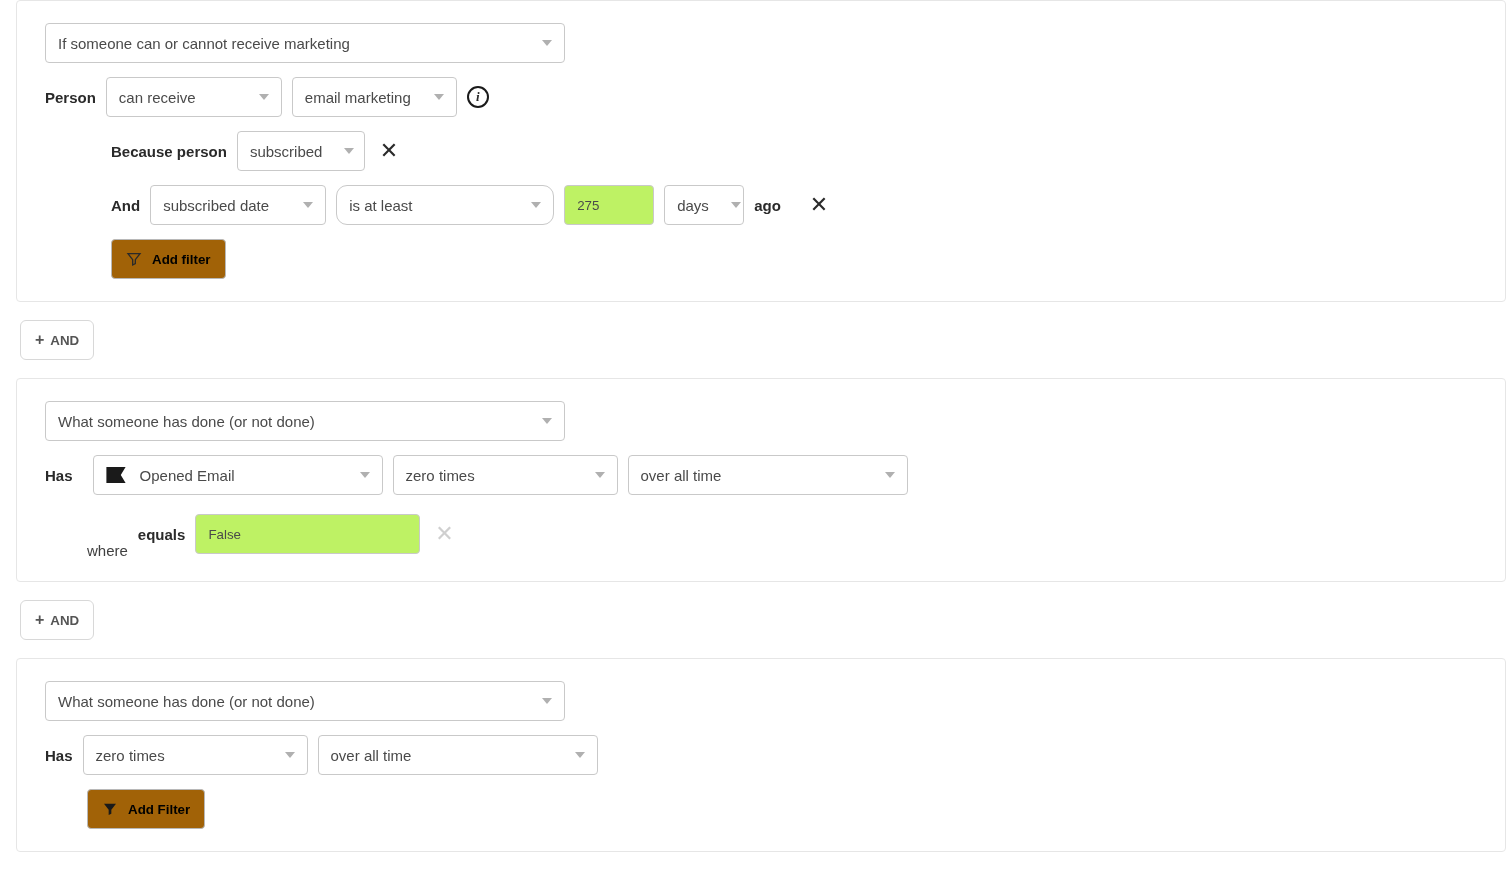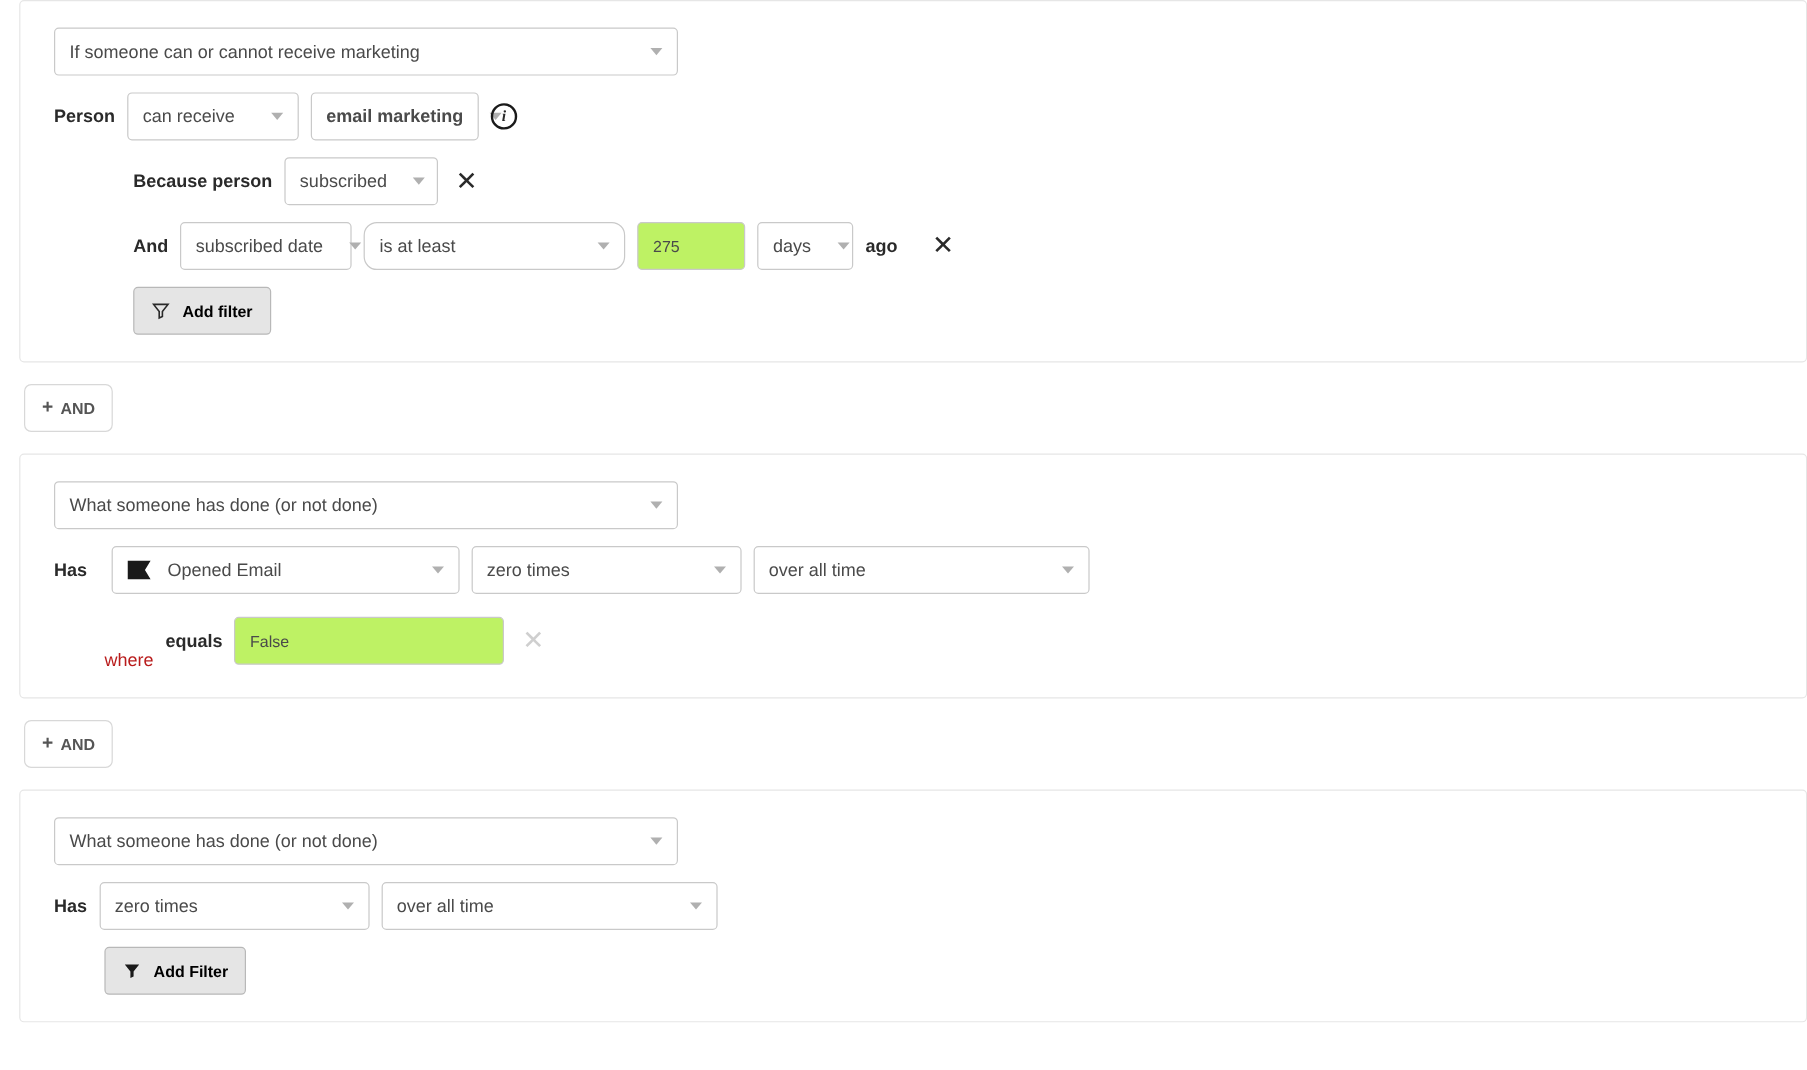--- a/index.html
+++ b/index.html
@@ -29,21 +29,21 @@
   }
   .row:last-child { margin-bottom: 0; }
   .indent-1 { padding-left: 66px; }
   .indent-hdr { padding-left: 0; } 
   .label {
     font-weight: 600;
     color: #2a2a2a;
   }
   .label-light {
     font-weight: 500;
-    color: #b91c1c;
+    color: #404040;
     margin-top: 33px;
   }
   .select {
     display: inline-flex;
     align-items: center;
     justify-content: space-between;
     gap: 22px;
     border: 1px solid #c9c9c9;
     border-radius: 4px;
     background: #fff;
@@ -94,21 +94,21 @@
     font-family: Georgia, serif;
     font-style: italic;
     font-weight: bold;
     font-size: 13px;
   }
   .btn {
     display: inline-flex;
     align-items: center;
     gap: 10px;
     border: 1px solid #b8b8b8;
-    background: #e5e5e5;
+    background: #a16207;
     border-radius: 4px;
     padding: 8px 14px;
     font-weight: 600;
     cursor: pointer;
     min-height: 40px;
   }
   .funnel-icon, .funnel-solid-icon {
     width: 16px; height: 16px;
     display: inline-block;
   }
@@ -128,22 +128,22 @@
   .plus { font-size: 16px; font-weight: 700; }
   .connector-v {
     position: relative;
   }
   .klaviyo-mark {
     display: inline-block;
     width: 20px; height: 16px;
     margin-right: 4px;
   }
   .wide-header { width: 520px; justify-content: space-between; }
-  .w-170 { width: 143px; }
-  .w-165 { width: 140px; font-weight: bold; }
+  .w-170 { width: 176px; }
+  .w-165 { width: 165px; }
   .w-128 { width: 128px; }
   .w-210 { width: 218px; border-radius: 11px; }
   .w-90  { width: 90px; }
   .w-100 { width: 80px; }
   .w-290 { width: 290px; }
   .w-225 { width: 225px; }
   .w-232 { width: 280px; }
   .between { justify-content: space-between; }
 </style>
 </head>

